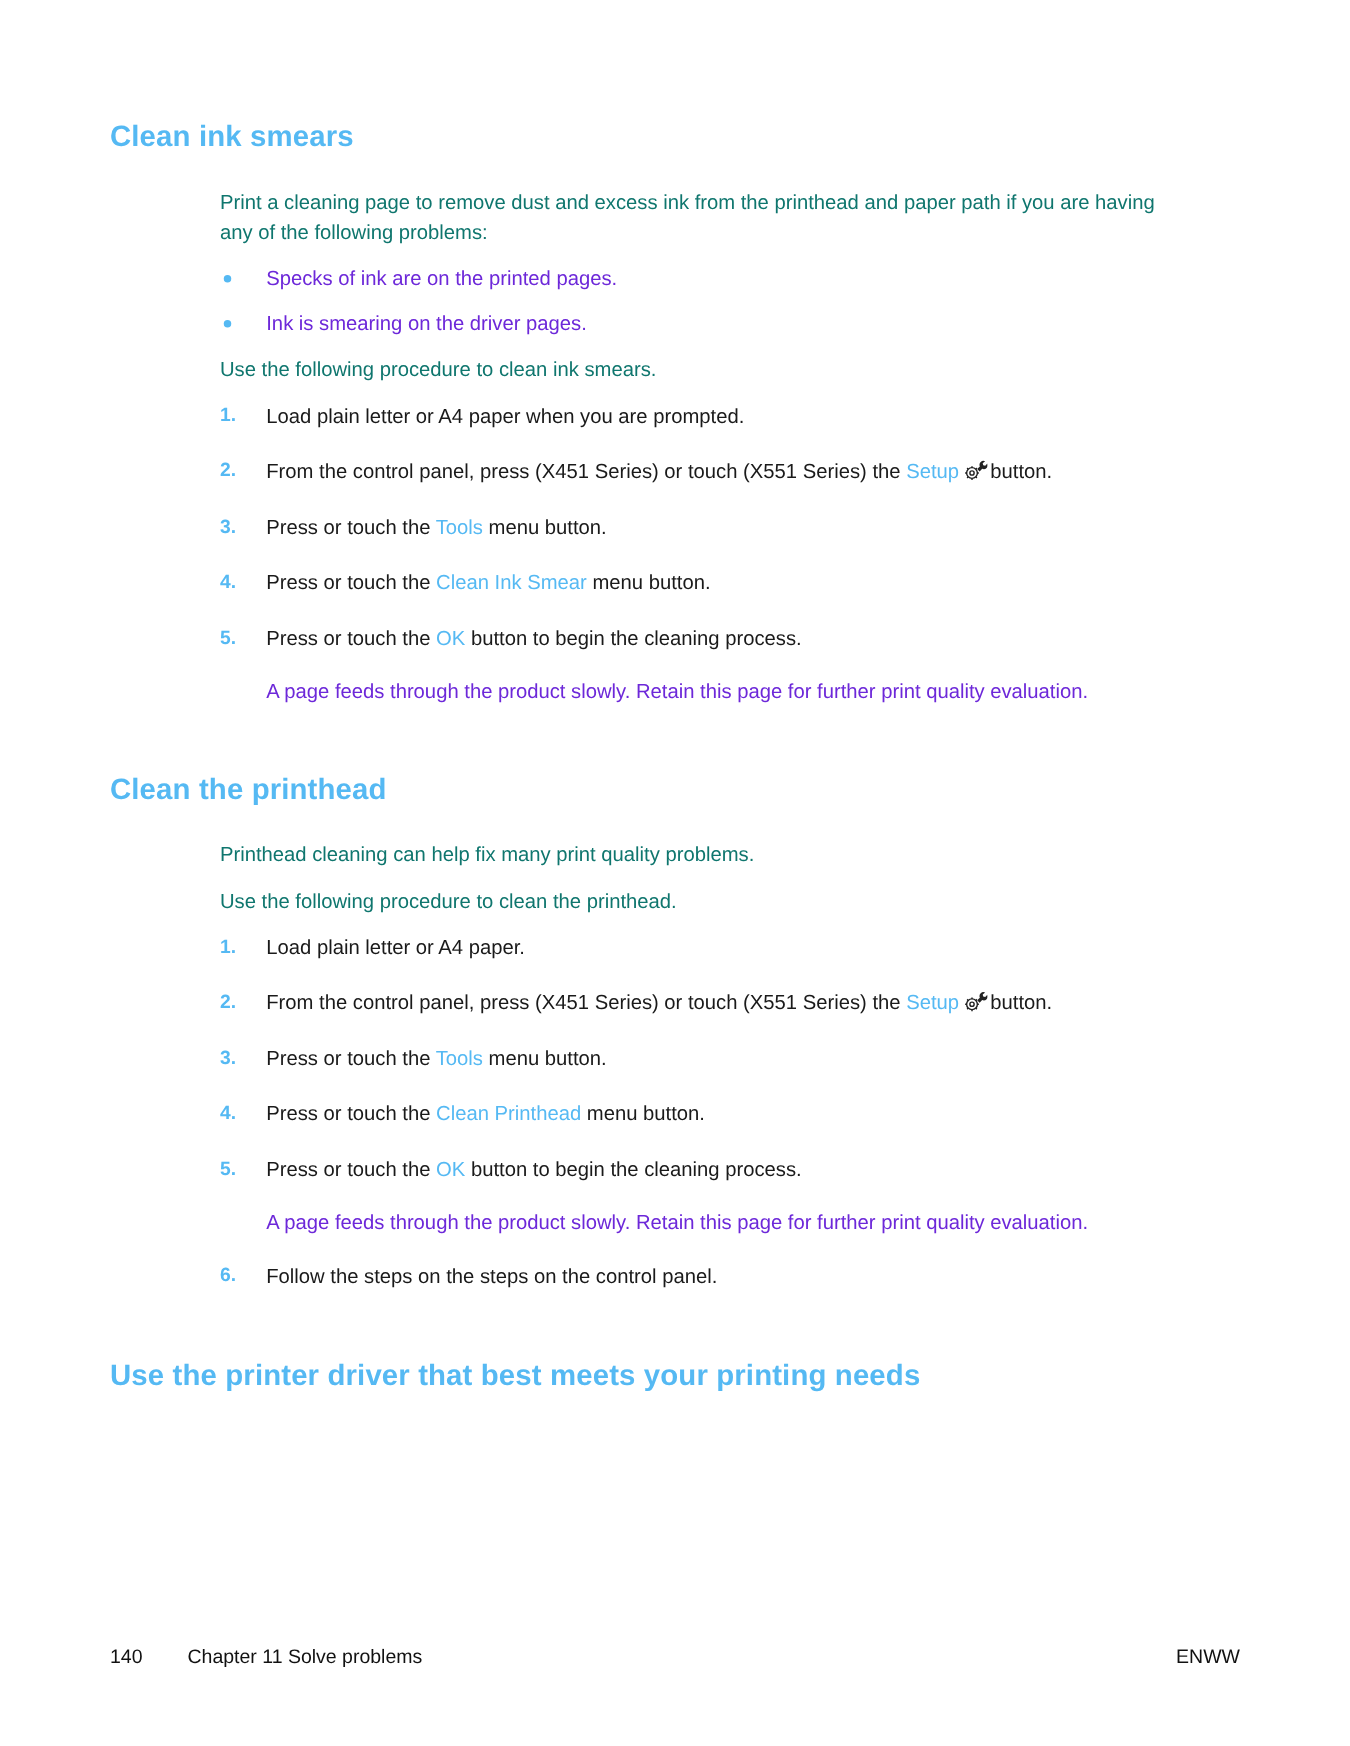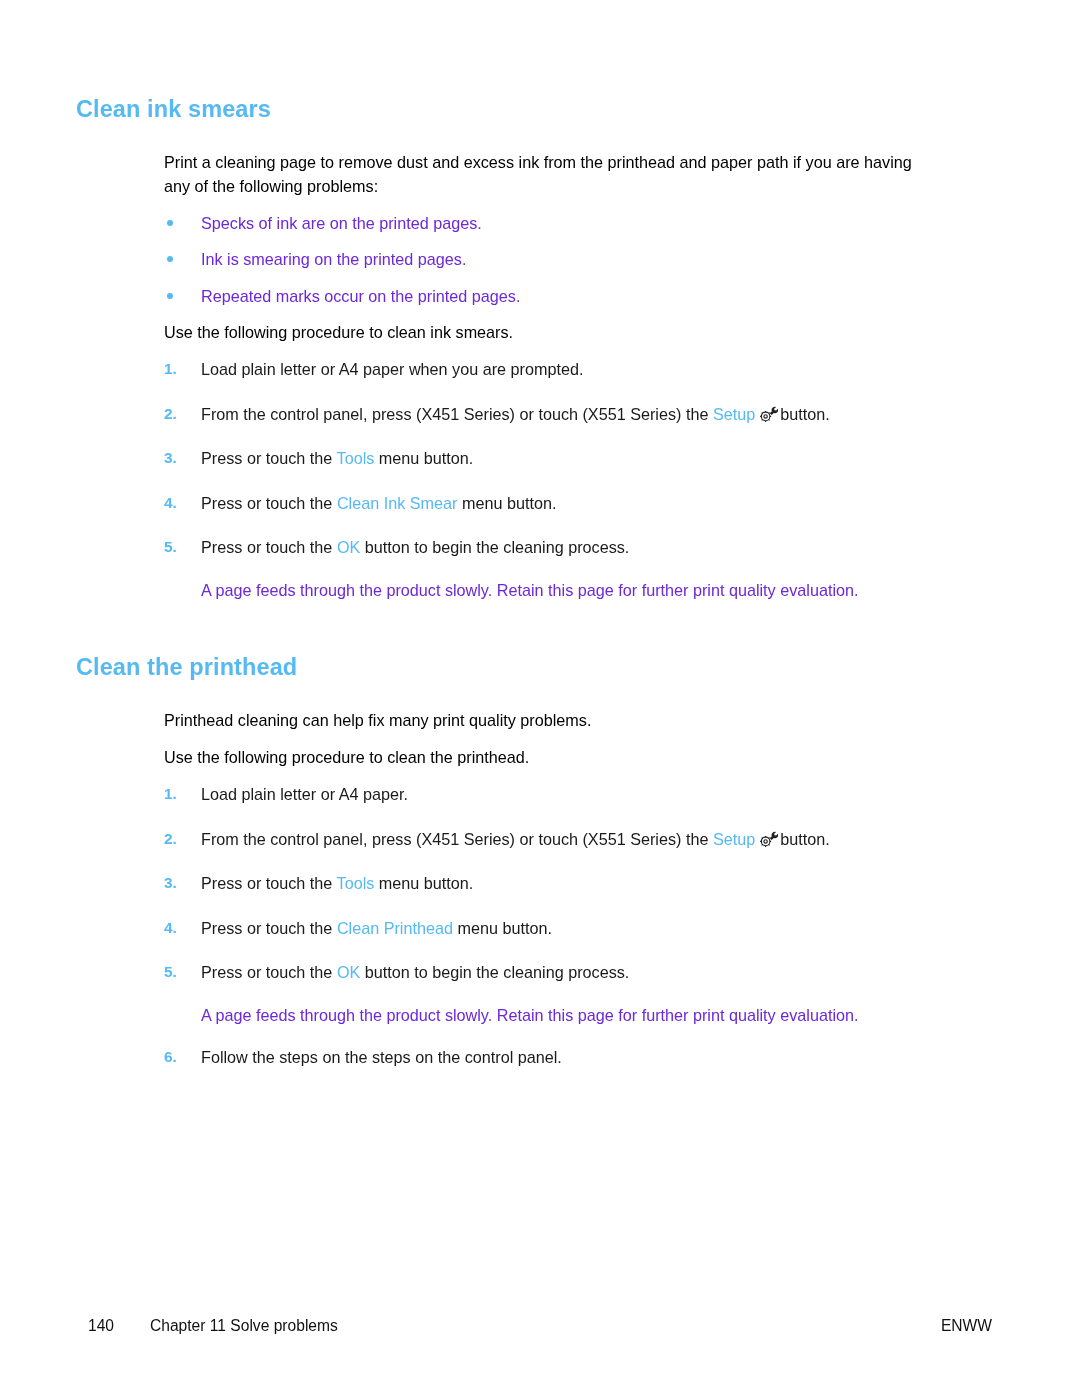--- a/index.html
+++ b/index.html
@@ -20,21 +20,21 @@
   .page {
     position: relative;
     width: 1080px;
     height: 1397px;
     box-sizing: border-box;
   }
 
   
   .content {
     position: absolute;
-    left: 76px;
+    left: 88px;
     top: 96px;
     width: 860px;
   }
 
   h2.section-heading {
     font-size: 23.5px;
     font-weight: bold;
     color: #55b9f3;
     margin: 0;
     padding: 0;
@@ -47,21 +47,21 @@
 
   .body-block {
     margin-left: 88px;   
     width: 772px;
   }
 
   p.para {
     font-size: 16.2px;
     line-height: 1.48;
     margin: 0 0 13px 0;
-    color: #000000;
+    color: #0f766e;
   }
 
   
   ul.bullets {
     list-style: none;
     margin: 3px 0 6px 0;
     padding: 0;
   }
   ul.bullets > li {
     position: relative;
@@ -150,25 +150,21 @@
     <div class="body-block">
       <p class="para">Print a cleaning page to remove dust and excess ink from the printhead and paper path if you are having any of the following problems:</p>
 
       <ul class="bullets">
         <li>
           <span class="dot"></span>
           <span>Specks of ink are on the printed pages.</span>
         </li>
         <li>
           <span class="dot"></span>
-          <span>Ink is smearing on the printed pages.</span>
-        </li>
-        <li>
-          <span class="dot"></span>
-          <span>Repeated marks occur on the printed pages.</span>
+          <span>Ink is smearing on the driver pages.</span>
         </li>
       </ul>
 
       <p class="para">Use the following procedure to clean ink smears.</p>
 
       <ol class="steps">
         <li>
           <span class="num">1.</span>
           <span>Load plain letter or A4 paper when you are prompted.</span>
         </li>
@@ -239,20 +235,21 @@
         </li>
         <li>
           <span class="num">6.</span>
           <span>Follow the steps on the steps on the control panel.</span>
         </li>
       </ol>
     </div>
 
     <div class="heading-gap-2"></div>
 
+    <h2 class="section-heading">Use the printer driver that best meets your printing needs</h2>
     <div class="heading-gap-1"></div>
 
 
   </div>
 
   <div class="footer">
     <span class="page-num">140</span>
     <span class="chapter-label">Chapter 11  Solve problems</span>
     <span class="locale">ENWW</span>
   </div>

